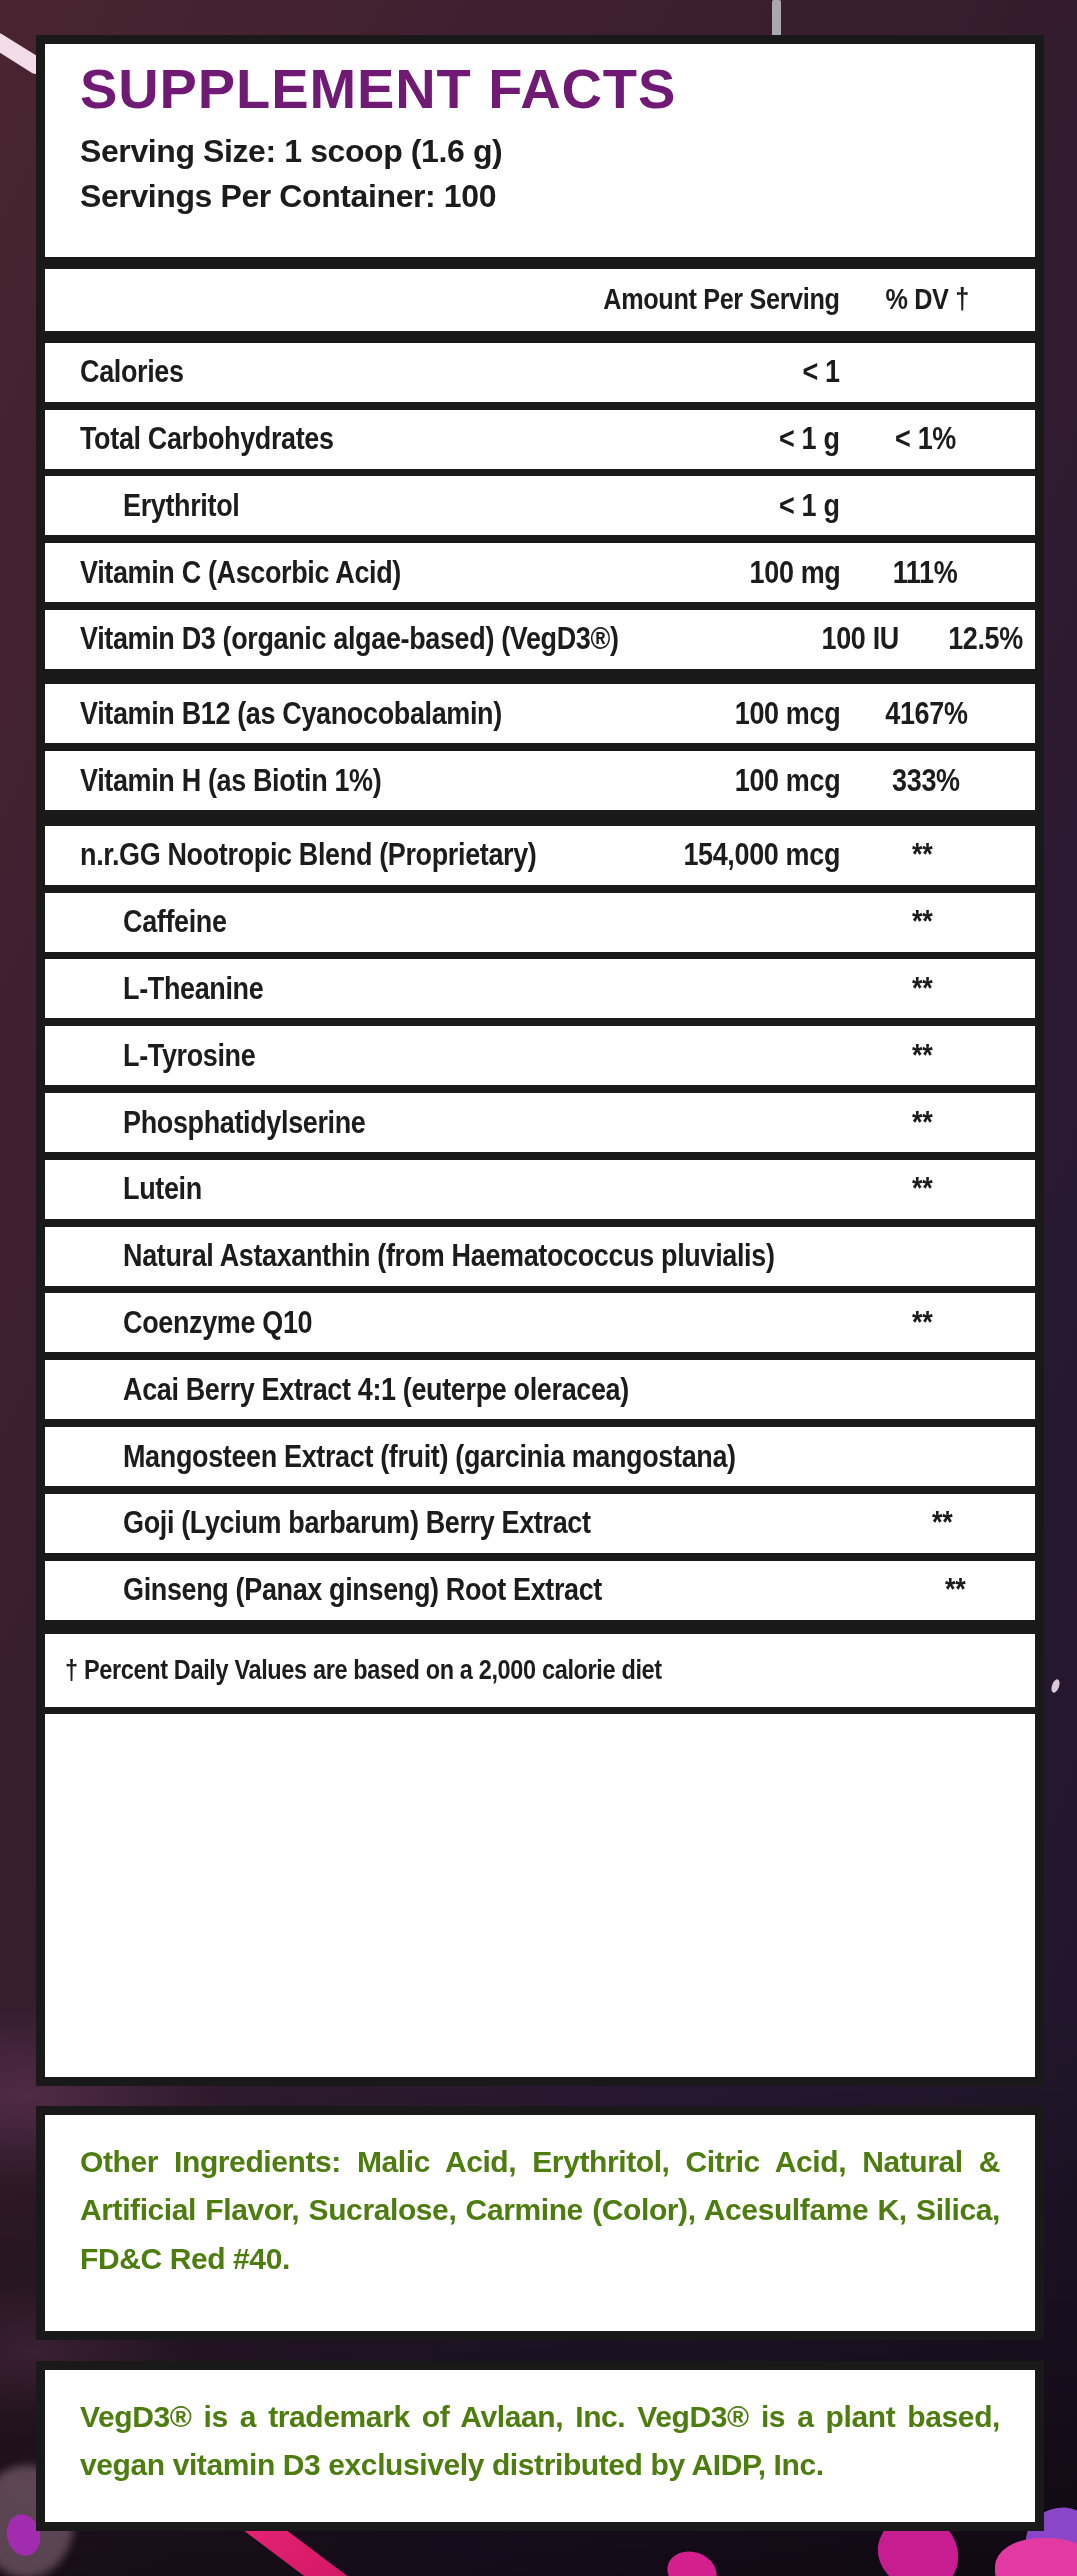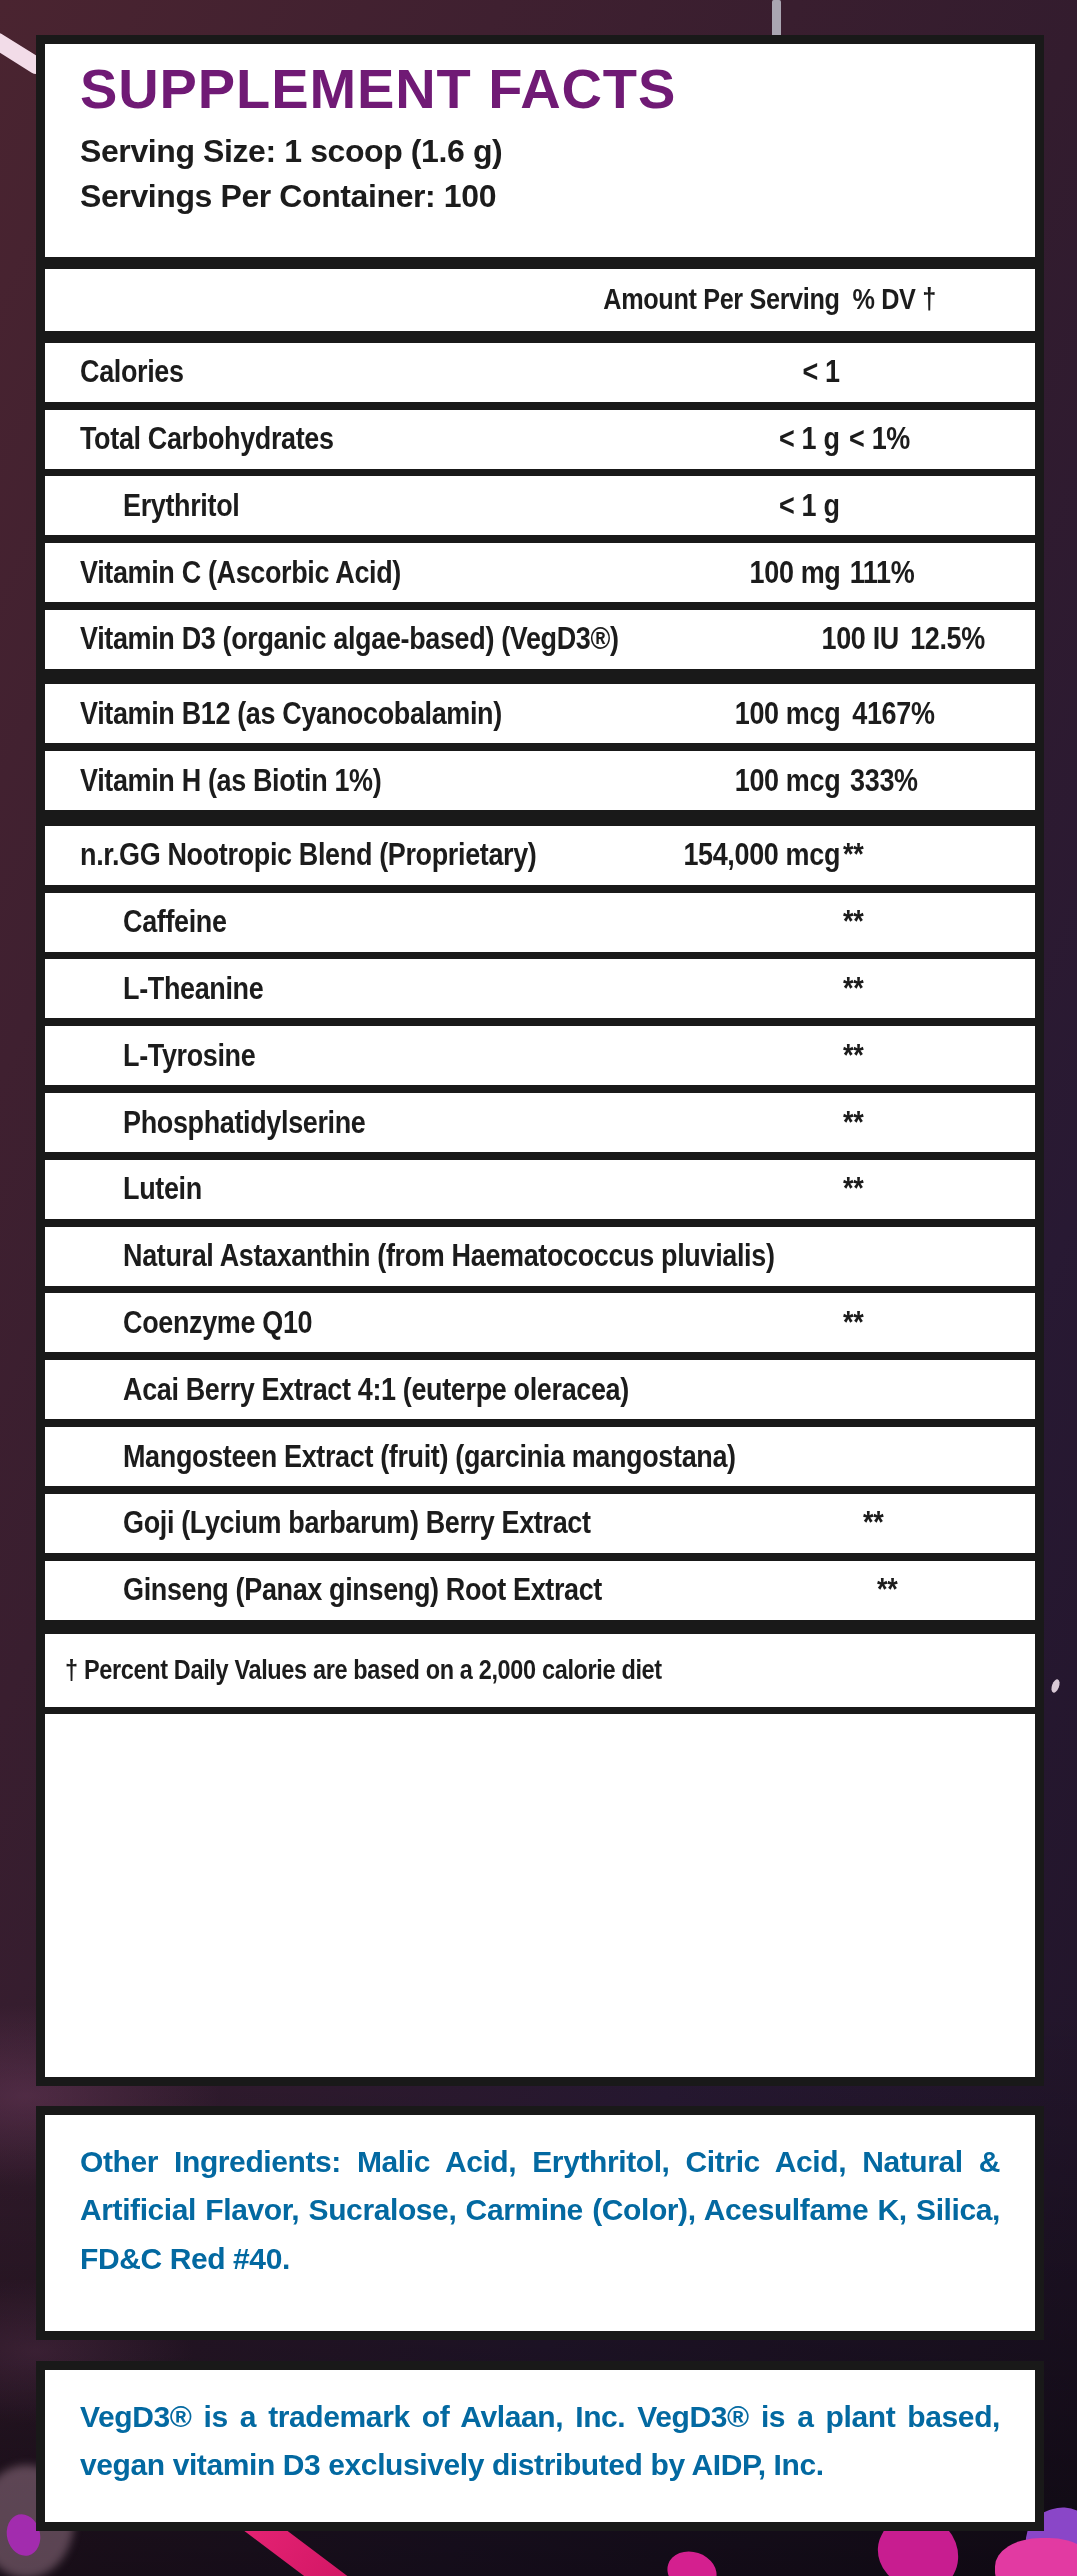--- a/index.html
+++ b/index.html
@@ -35,26 +35,26 @@
   .bar{background:#191919;width:100%;}
   .h14{height:12px;margin-top:38px;}
   .h14b{height:12px;}
   .h9{height:7.8px;}
   .h18{height:15.6px;}
   .h16{height:14px;}
   .row{display:flex;align-items:center;height:59px;padding:0 34px 0 35px;font-weight:700;font-size:31px;letter-spacing:-0.4px;}
   .row.hdr{height:62px;font-size:29px;}
   .cell-name{flex:1 1 auto;text-align:left;white-space:nowrap;overflow:visible;}
   .cell-amt{flex:0 0 200px;text-align:right;white-space:nowrap;}
-  .cell-dv{flex:0 0 161px;text-align:left;white-space:nowrap;}
+  .cell-dv{flex:0 0 161px;text-align:center;white-space:nowrap;}
   .cond{display:inline-block;transform:scaleX(.87);transform-origin:left center;}
   .cell-amt .cond,.cell-dv .cond{transform-origin:right center;}
   .indent .cell-name{padding-left:43px;}
   .fnrow{display:flex;align-items:center;height:73px;padding:0 34px 0 20px;font-weight:700;font-size:27px;letter-spacing:-0.4px;white-space:nowrap;}
-  .paragraph{font-size:30px;font-weight:700;line-height:1.62;letter-spacing:-0.4px;text-align:justify;color:#0369a1;}
+  .paragraph{font-size:30px;font-weight:700;line-height:1.62;letter-spacing:-0.4px;text-align:justify;color:#4d7c0f;}
 </style>
 </head>
 <body>
 
 <div class="bg"></div>
 <div class="deco" style="left:772px;top:0;width:8.7px;height:38px;background:#aaa6b2;border-radius:1.7px;"></div>
 <div class="deco" style="left:-14px;top:45px;width:62px;height:17.4px;background:#f2dce8;border-radius:10.4px;transform:rotate(32deg);"></div>
 <div class="deco blur" style="left:-21px;top:2465px;width:95px;height:113px;background:rgba(190,150,170,.40);border-radius:50%;"></div>
 <div class="deco" style="left:7px;top:2514px;width:33px;height:42px;background:#a22cae;border-radius:50%;transform:rotate(-14deg);"></div>
 <div class="deco" style="left:174px;top:2524px;width:200px;height:26px;background:linear-gradient(90deg,#ef2a7c,#d01563);border-radius:14px;transform:rotate(37deg);"></div>

